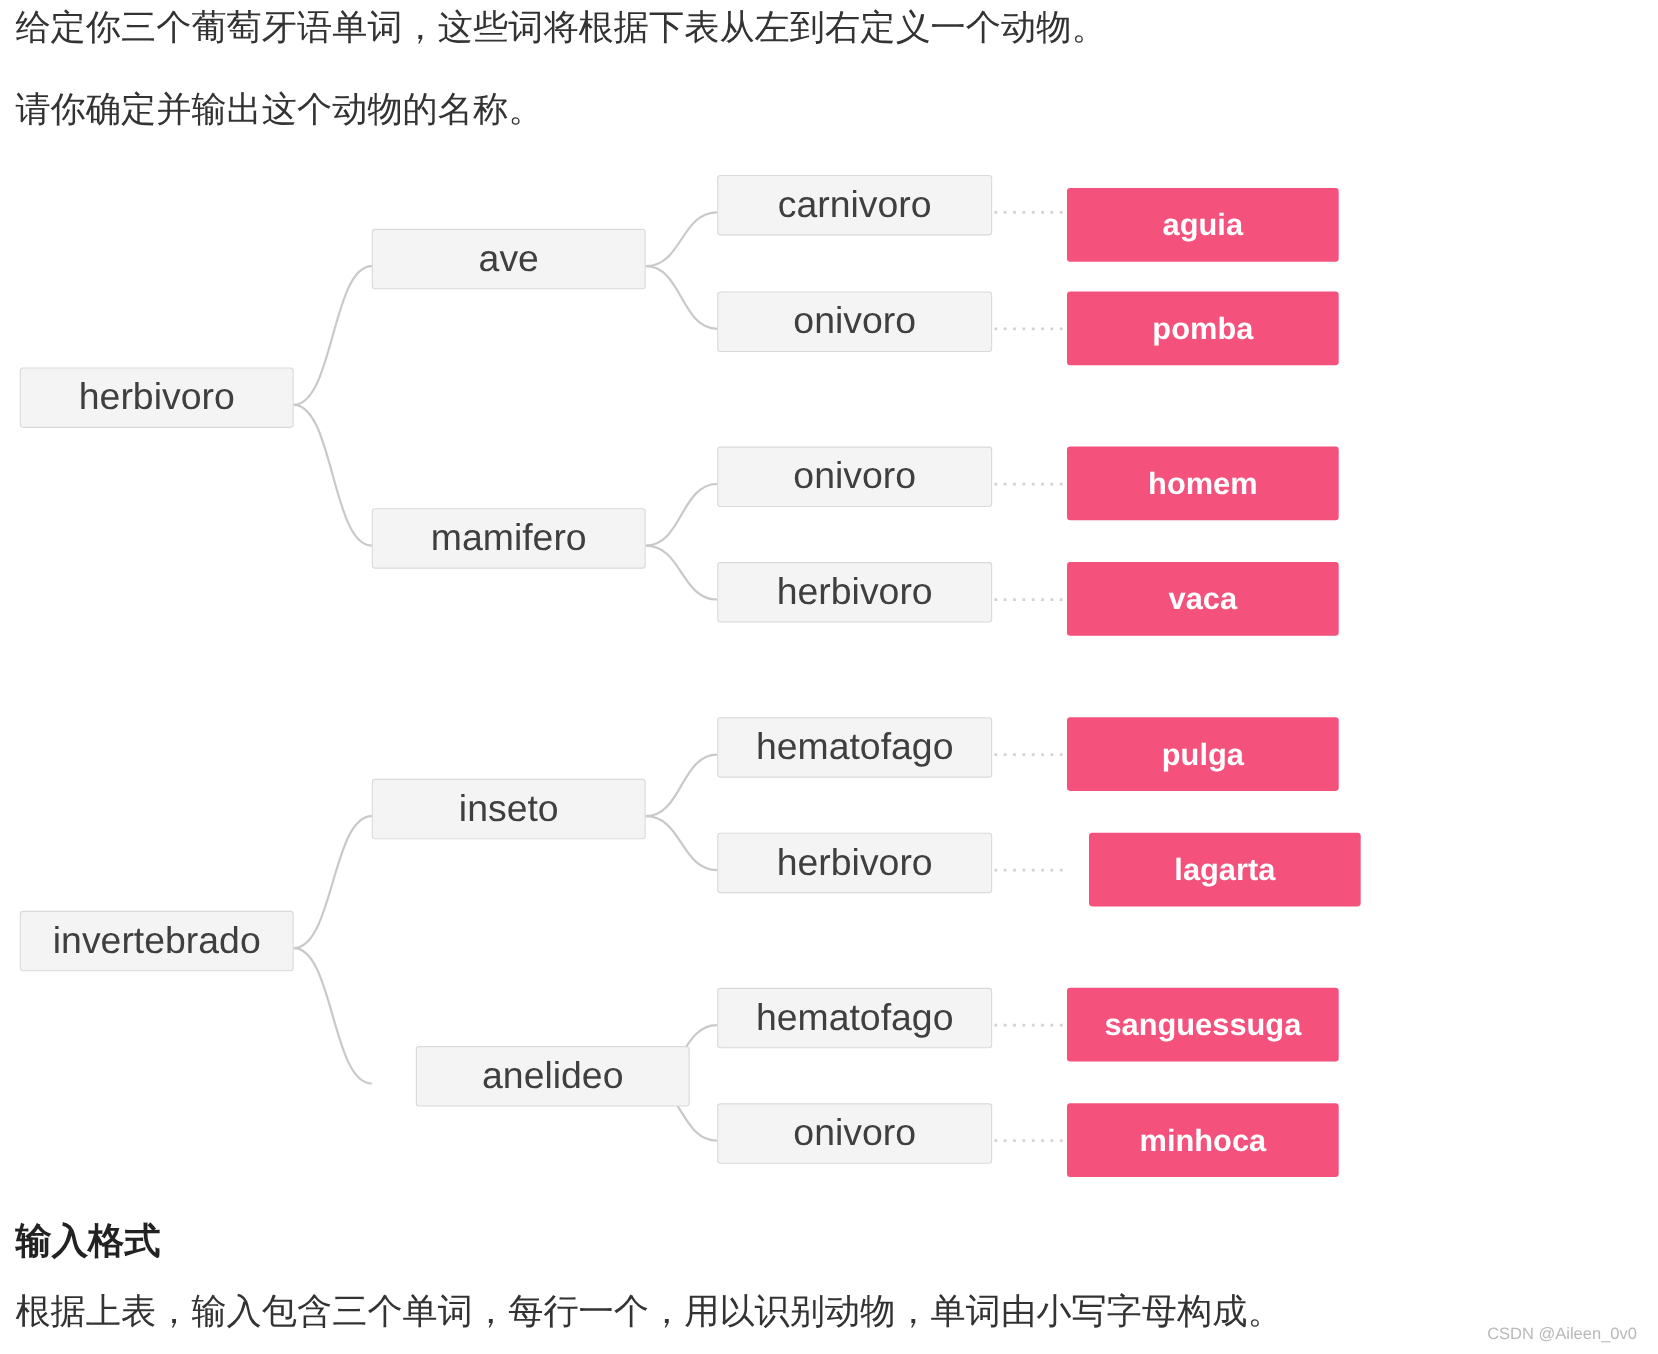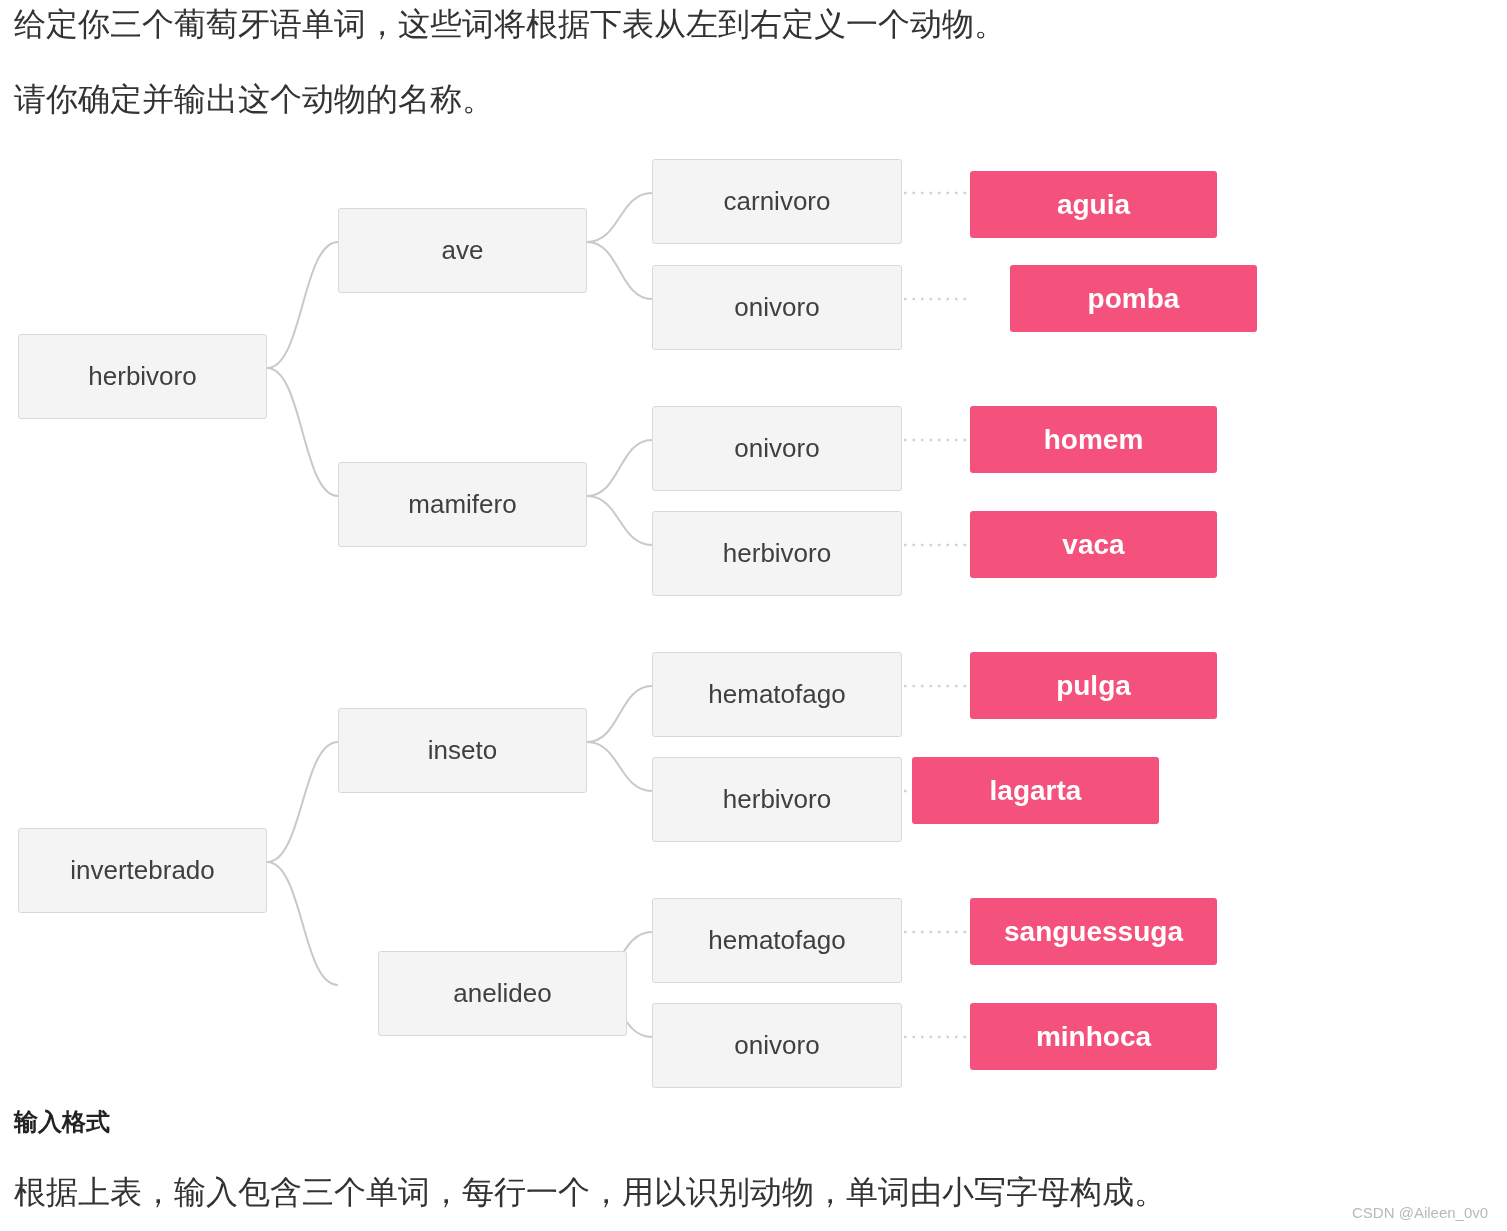--- a/index.html
+++ b/index.html
@@ -29,21 +29,21 @@
     color:var(--text);
     white-space:nowrap;
   }
   #intro1{top:4px;}
   #intro2{top:79px;}
   #inputDesc{top:1172px;}
   .heading{
     position:absolute;
     left:14px;
     top:1106px;
-    font-size:24px;
+    font-size:33px;
     font-weight:700;
     color:#222222;
     white-space:nowrap;
   }
   .watermark{
     position:absolute;
     left:1352px;
     top:1204px;
     font-size:15px;
     color:var(--watermark);
@@ -68,25 +68,25 @@
   }
   .node,.leaf{
     position:absolute;
     display:flex;
     align-items:center;
     justify-content:center;
     white-space:nowrap;
   }
   .node{
     width:249px;
-    height:85px;
+    height:55px;
     background:var(--node-bg);
     border:1px solid var(--node-border);
     border-radius:3px;
-    font-size:26px;
+    font-size:34px;
     color:var(--node-text);
   }
   .node.lvl3{width:250px;}
   .leaf{
     width:247px;
     height:67px;
     background:var(--leaf-bg);
     border-radius:3px;
     font-size:28px;
     font-weight:700;
@@ -140,25 +140,25 @@
     <div class="node lvl3" style="left:652px;top:159px;">carnivoro</div>
     <div class="node lvl3" style="left:652px;top:265px;">onivoro</div>
     <div class="node lvl3" style="left:652px;top:406px;">onivoro</div>
     <div class="node lvl3" style="left:652px;top:511px;">herbivoro</div>
     <div class="node lvl3" style="left:652px;top:652px;">hematofago</div>
     <div class="node lvl3" style="left:652px;top:757px;">herbivoro</div>
     <div class="node lvl3" style="left:652px;top:898px;">hematofago</div>
     <div class="node lvl3" style="left:652px;top:1003px;">onivoro</div>
 
     <div class="leaf" style="left:970px;top:159px;margin-top:12px;">aguia</div>
-    <div class="leaf" style="left:1010px;top:265px;">pomba</div>
+    <div class="leaf" style="left:970px;top:265px;">pomba</div>
     <div class="leaf" style="left:970px;top:406px;">homem</div>
     <div class="leaf" style="left:970px;top:511px;">vaca</div>
     <div class="leaf" style="left:970px;top:652px;">pulga</div>
-    <div class="leaf" style="left:912px;top:757px;">lagarta</div>
+    <div class="leaf" style="left:990px;top:757px;">lagarta</div>
     <div class="leaf" style="left:970px;top:898px;">sanguessuga</div>
     <div class="leaf" style="left:970px;top:1003px;">minhoca</div>
 
   </section>
 
   <h2 class="heading">输入格式</h2>
   <p id="inputDesc" class="para">根据上表，输入包含三个单词，每行一个，用以识别动物，单词由小写字母构成。</p>
 
   <div class="watermark">CSDN @Aileen_0v0</div>
 

